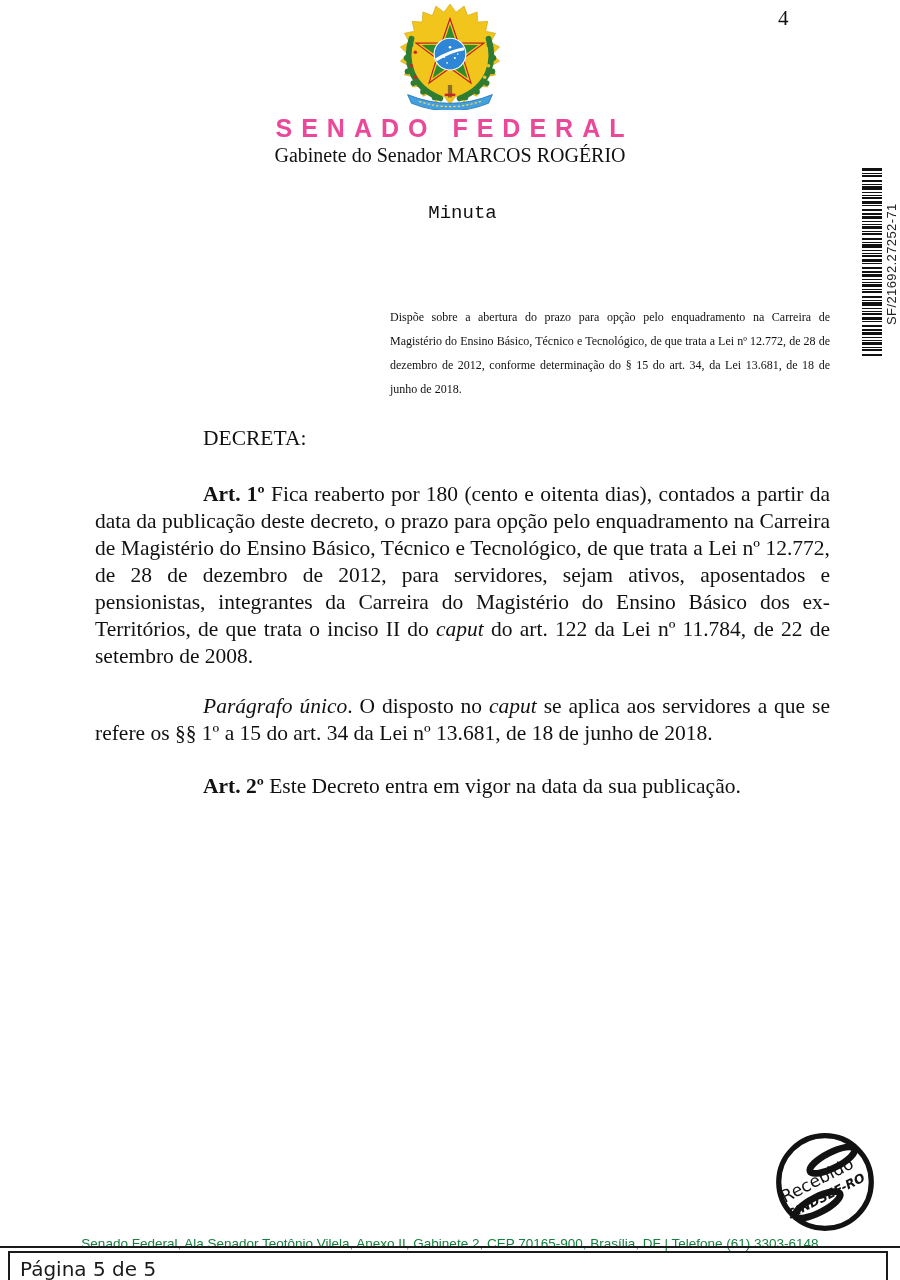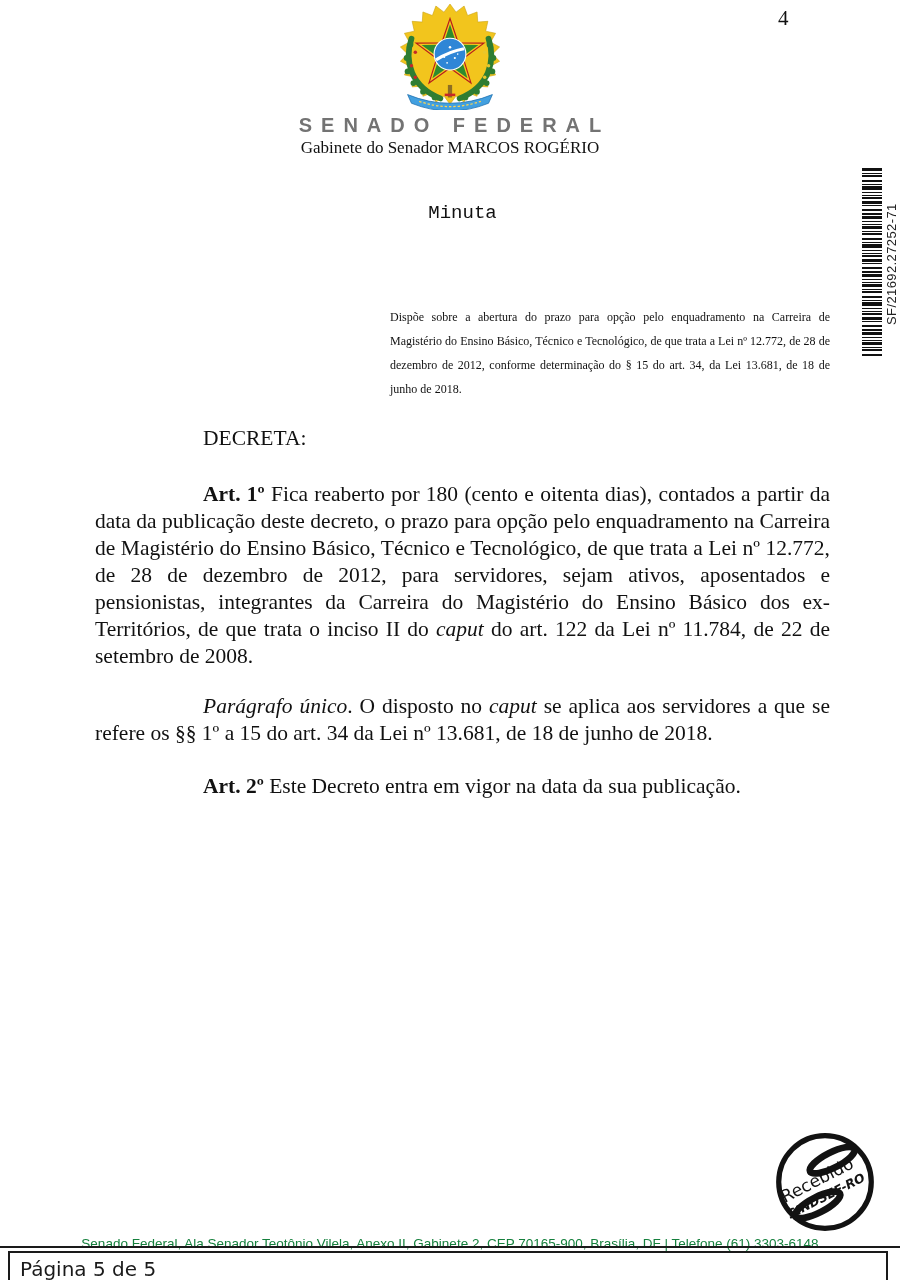--- a/index.html
+++ b/index.html
@@ -7,23 +7,23 @@
     position:relative;width:900px;height:1280px;background:#ffffff;
     overflow:hidden;margin:0 auto;
     font-family:"Liberation Serif",serif;color:#111;
   }
   .page-number{position:absolute;top:6px;left:778px;font-size:21px;}
   
   .doc-header{position:absolute;top:4px;left:0;width:100%;text-align:center;}
   .emblem{display:block;margin:0 auto;}
   .org-name{
     margin-top:4px;font-family:"Liberation Sans",sans-serif;font-weight:bold;
-    font-size:20px;letter-spacing:9px;text-indent:9px;color:#737373;
-  }
-  .office-name{margin-top:1px;font-size:17px;}
+    font-size:25px;letter-spacing:9px;text-indent:9px;color:#ec4899;
+  }
+  .office-name{margin-top:1px;font-size:20px;}
   
   .side-protocol{position:absolute;top:168px;left:862px;}
   .barcode{display:block;}
   .protocol-text{
     position:absolute;left:22px;top:0;height:192px;width:16px;
     writing-mode:vertical-rl;transform:rotate(180deg);
     font-family:"Liberation Sans",sans-serif;font-size:13px;letter-spacing:.4px;
     color:#222;text-align:center;line-height:15px;
   }
   

